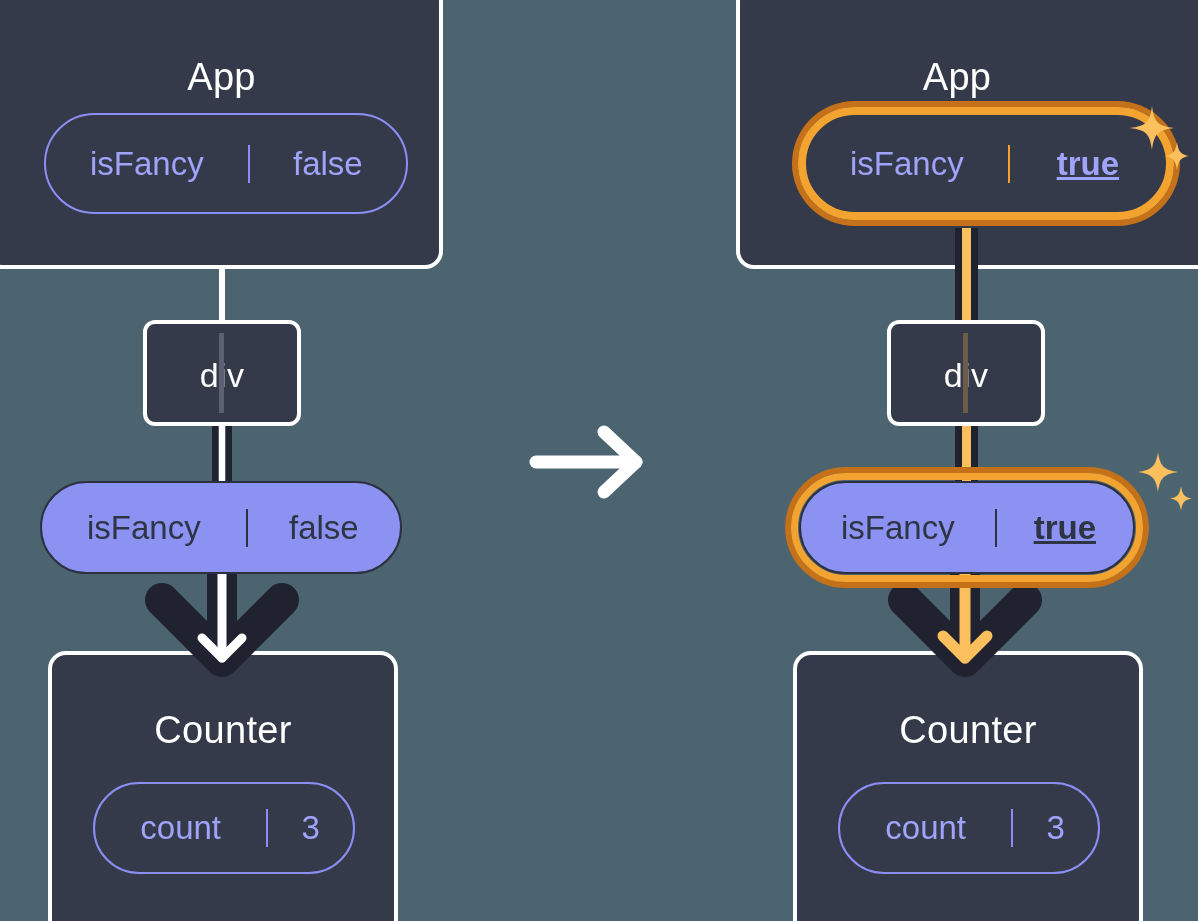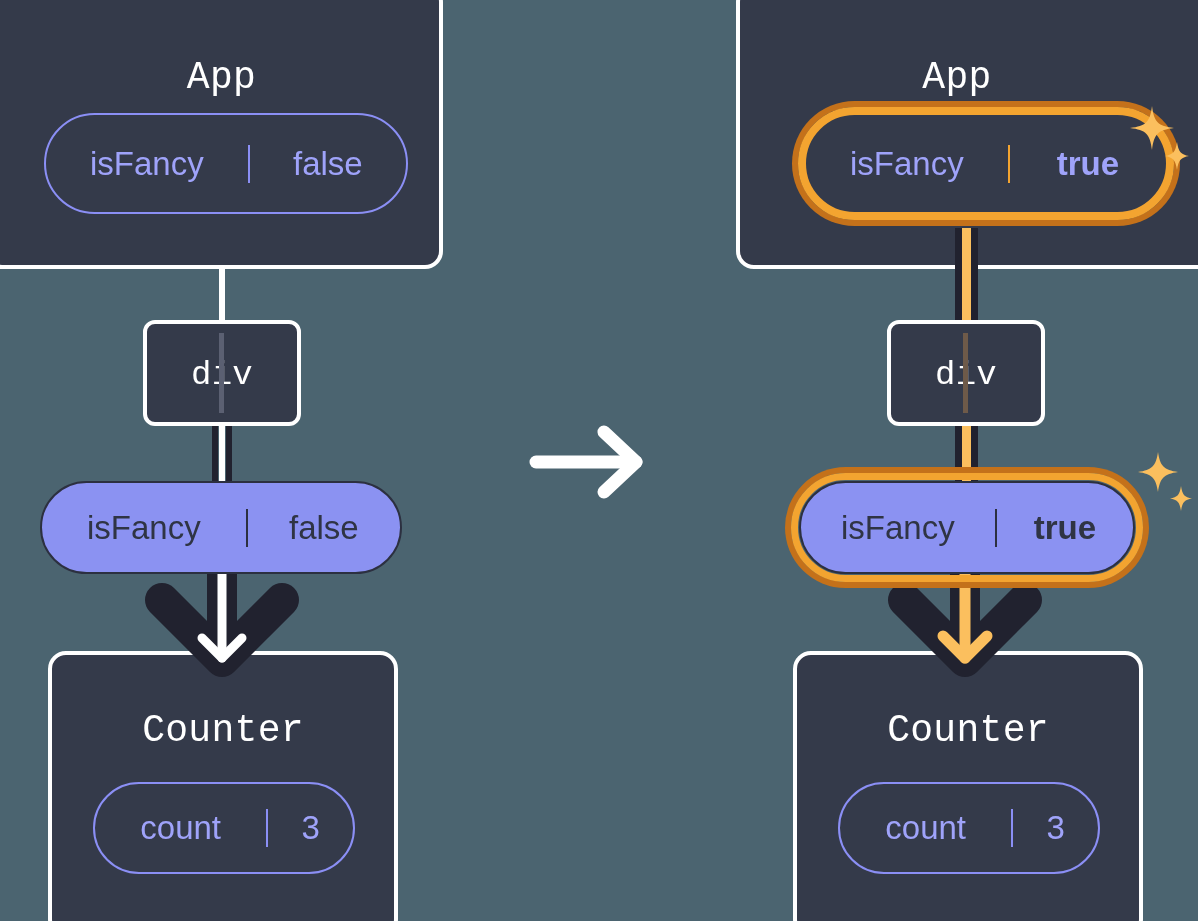--- a/index.html
+++ b/index.html
@@ -29,21 +29,20 @@
   }
   .card-title {
     position: absolute;
     left: 0;
     right: 0;
     text-align: center;
     color: #ffffff;
     font-size: 38px;
     letter-spacing: 0.3px;
     white-space: nowrap;
-    font-family: Liberation Mono, monospace;
   }
   .card-title.small {
     font-size: 34px;
   }
 
   
   .pill {
     position: absolute;
     display: flex;
     align-items: center;
@@ -79,20 +78,21 @@
   }
   .pill.filled .cell {
     color: #2f3444;
     font-size: 33px;
   }
   .pill.filled .cell.value {
     border-left: 2px solid #2c3040;
   }
   .pill .cell.bold {
     font-weight: bold;
+    text-decoration: underline;
   }
 
   
   .ring {
     position: absolute;
     box-sizing: border-box;
     border-radius: 999px;
     border: 7px solid #f3a430;
     box-shadow: 0 0 0 6px #c4711a;
     z-index: 6;

